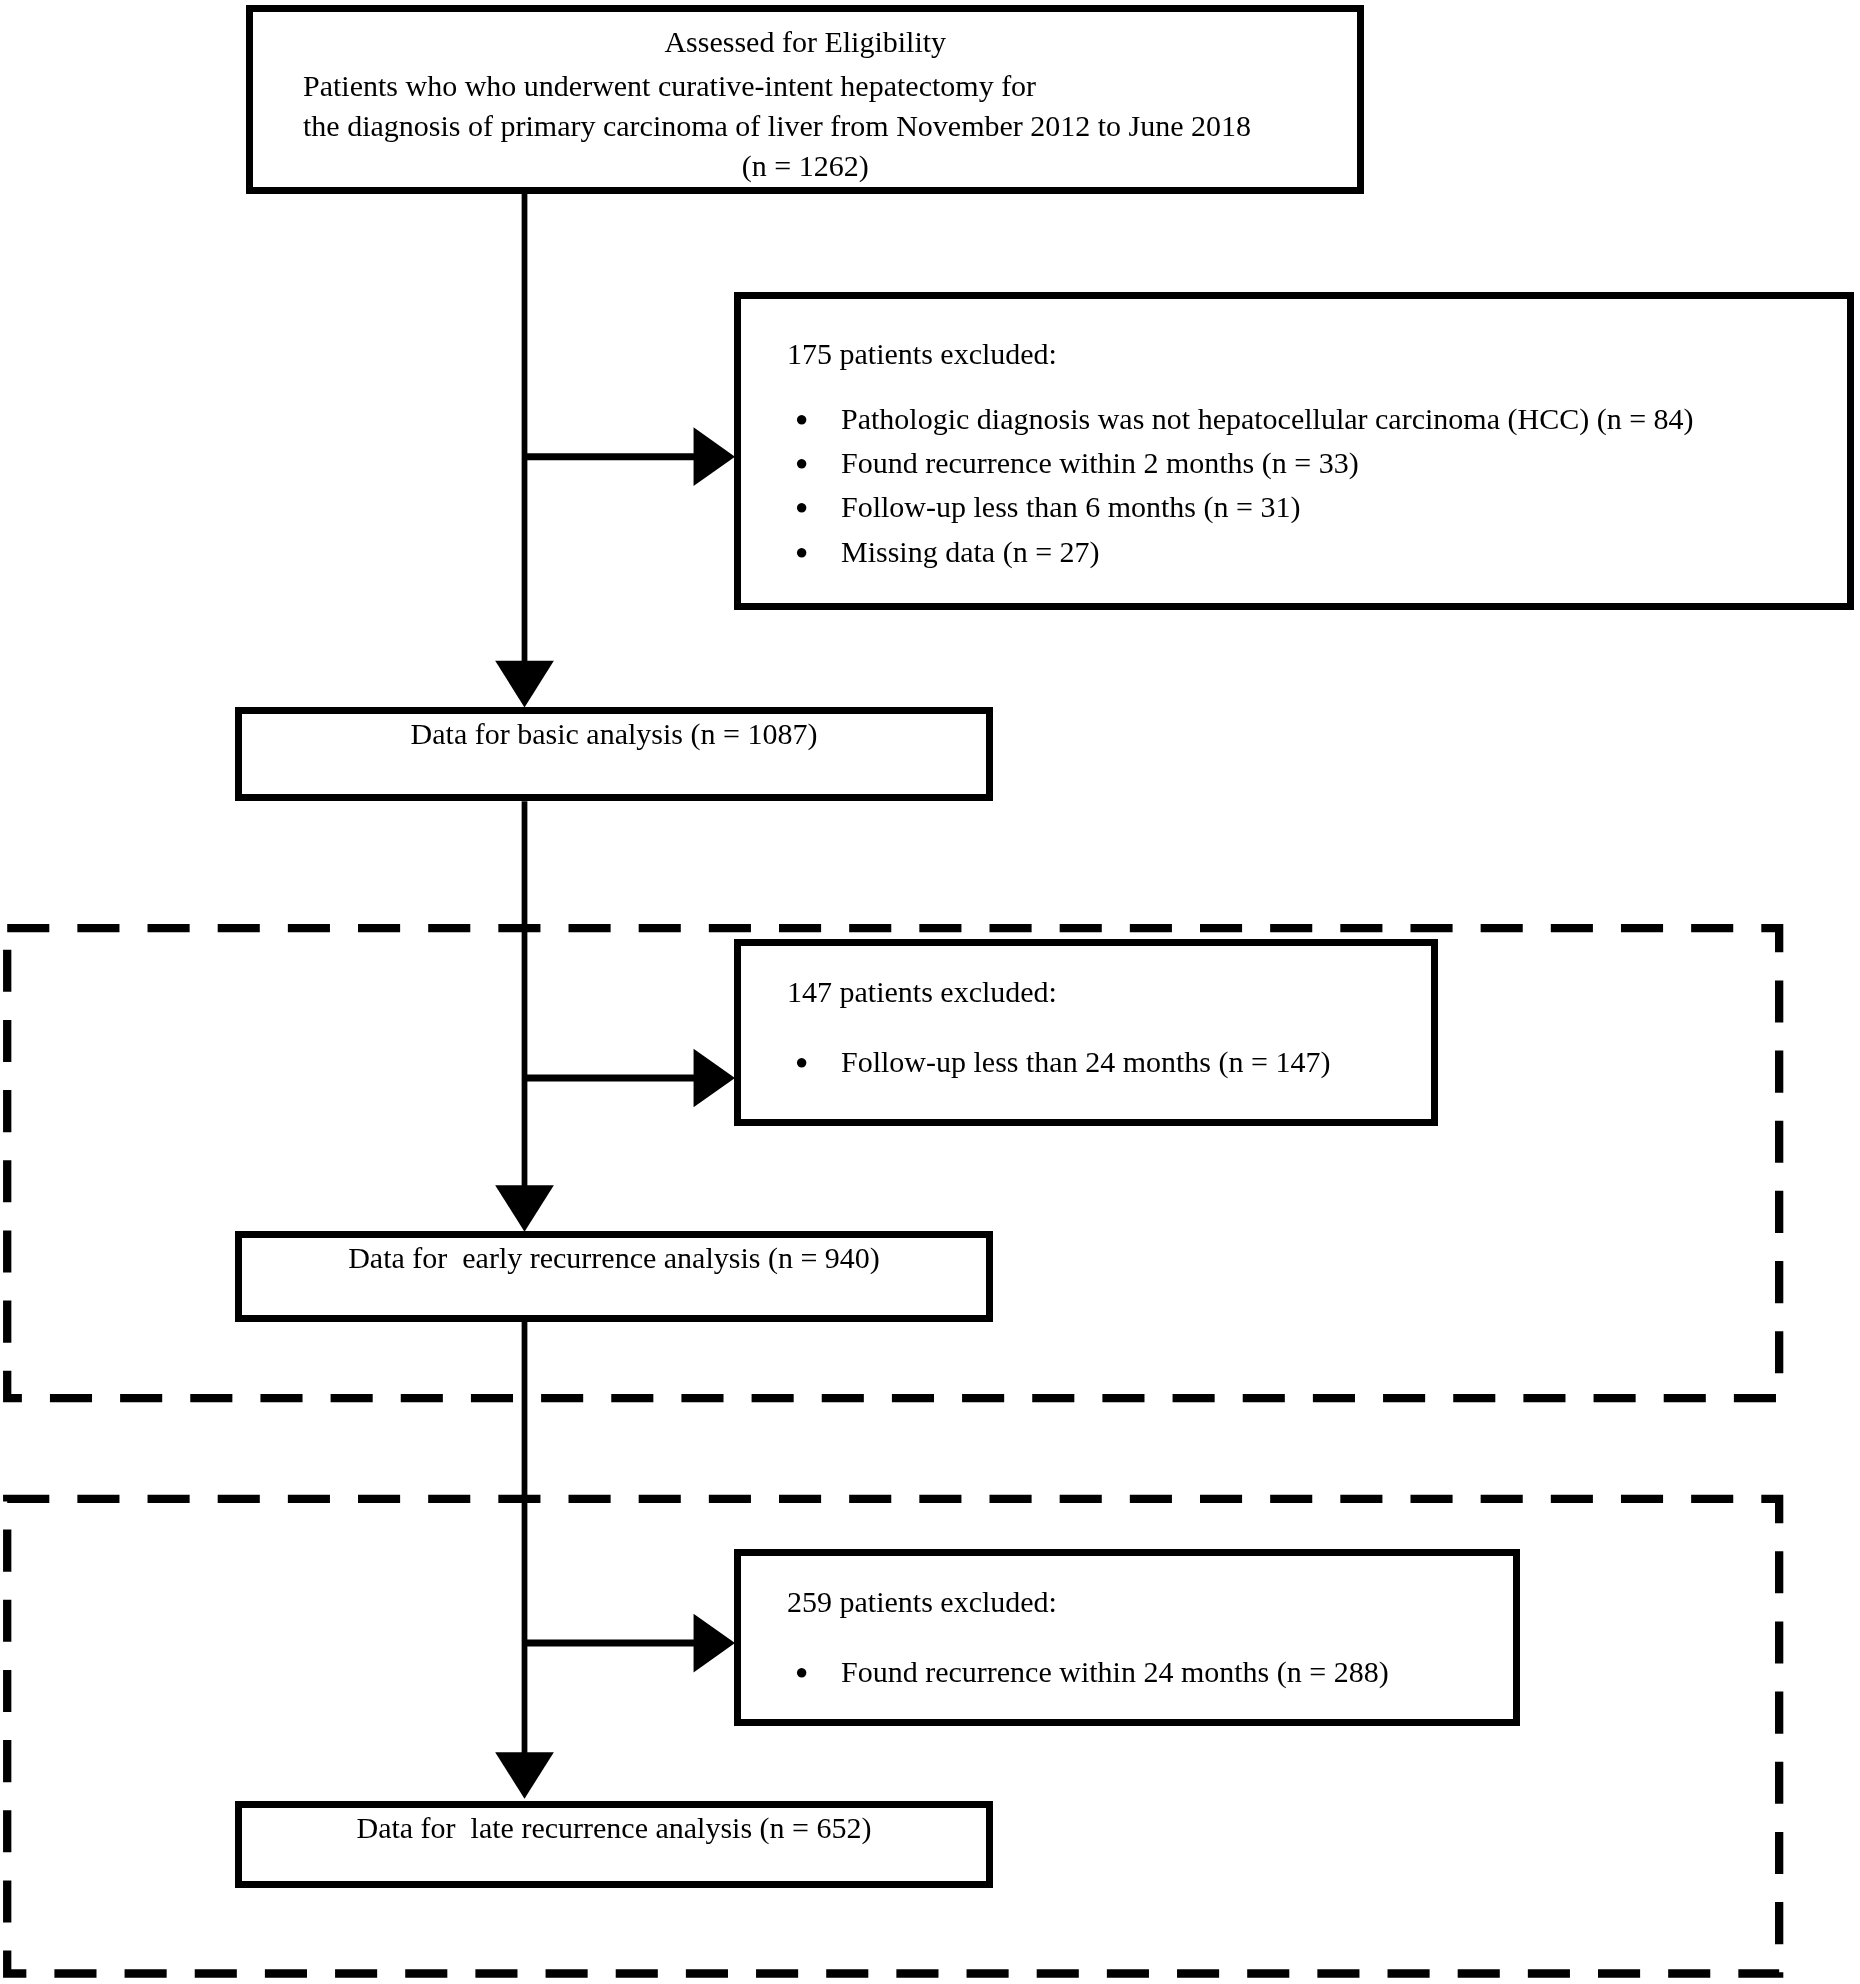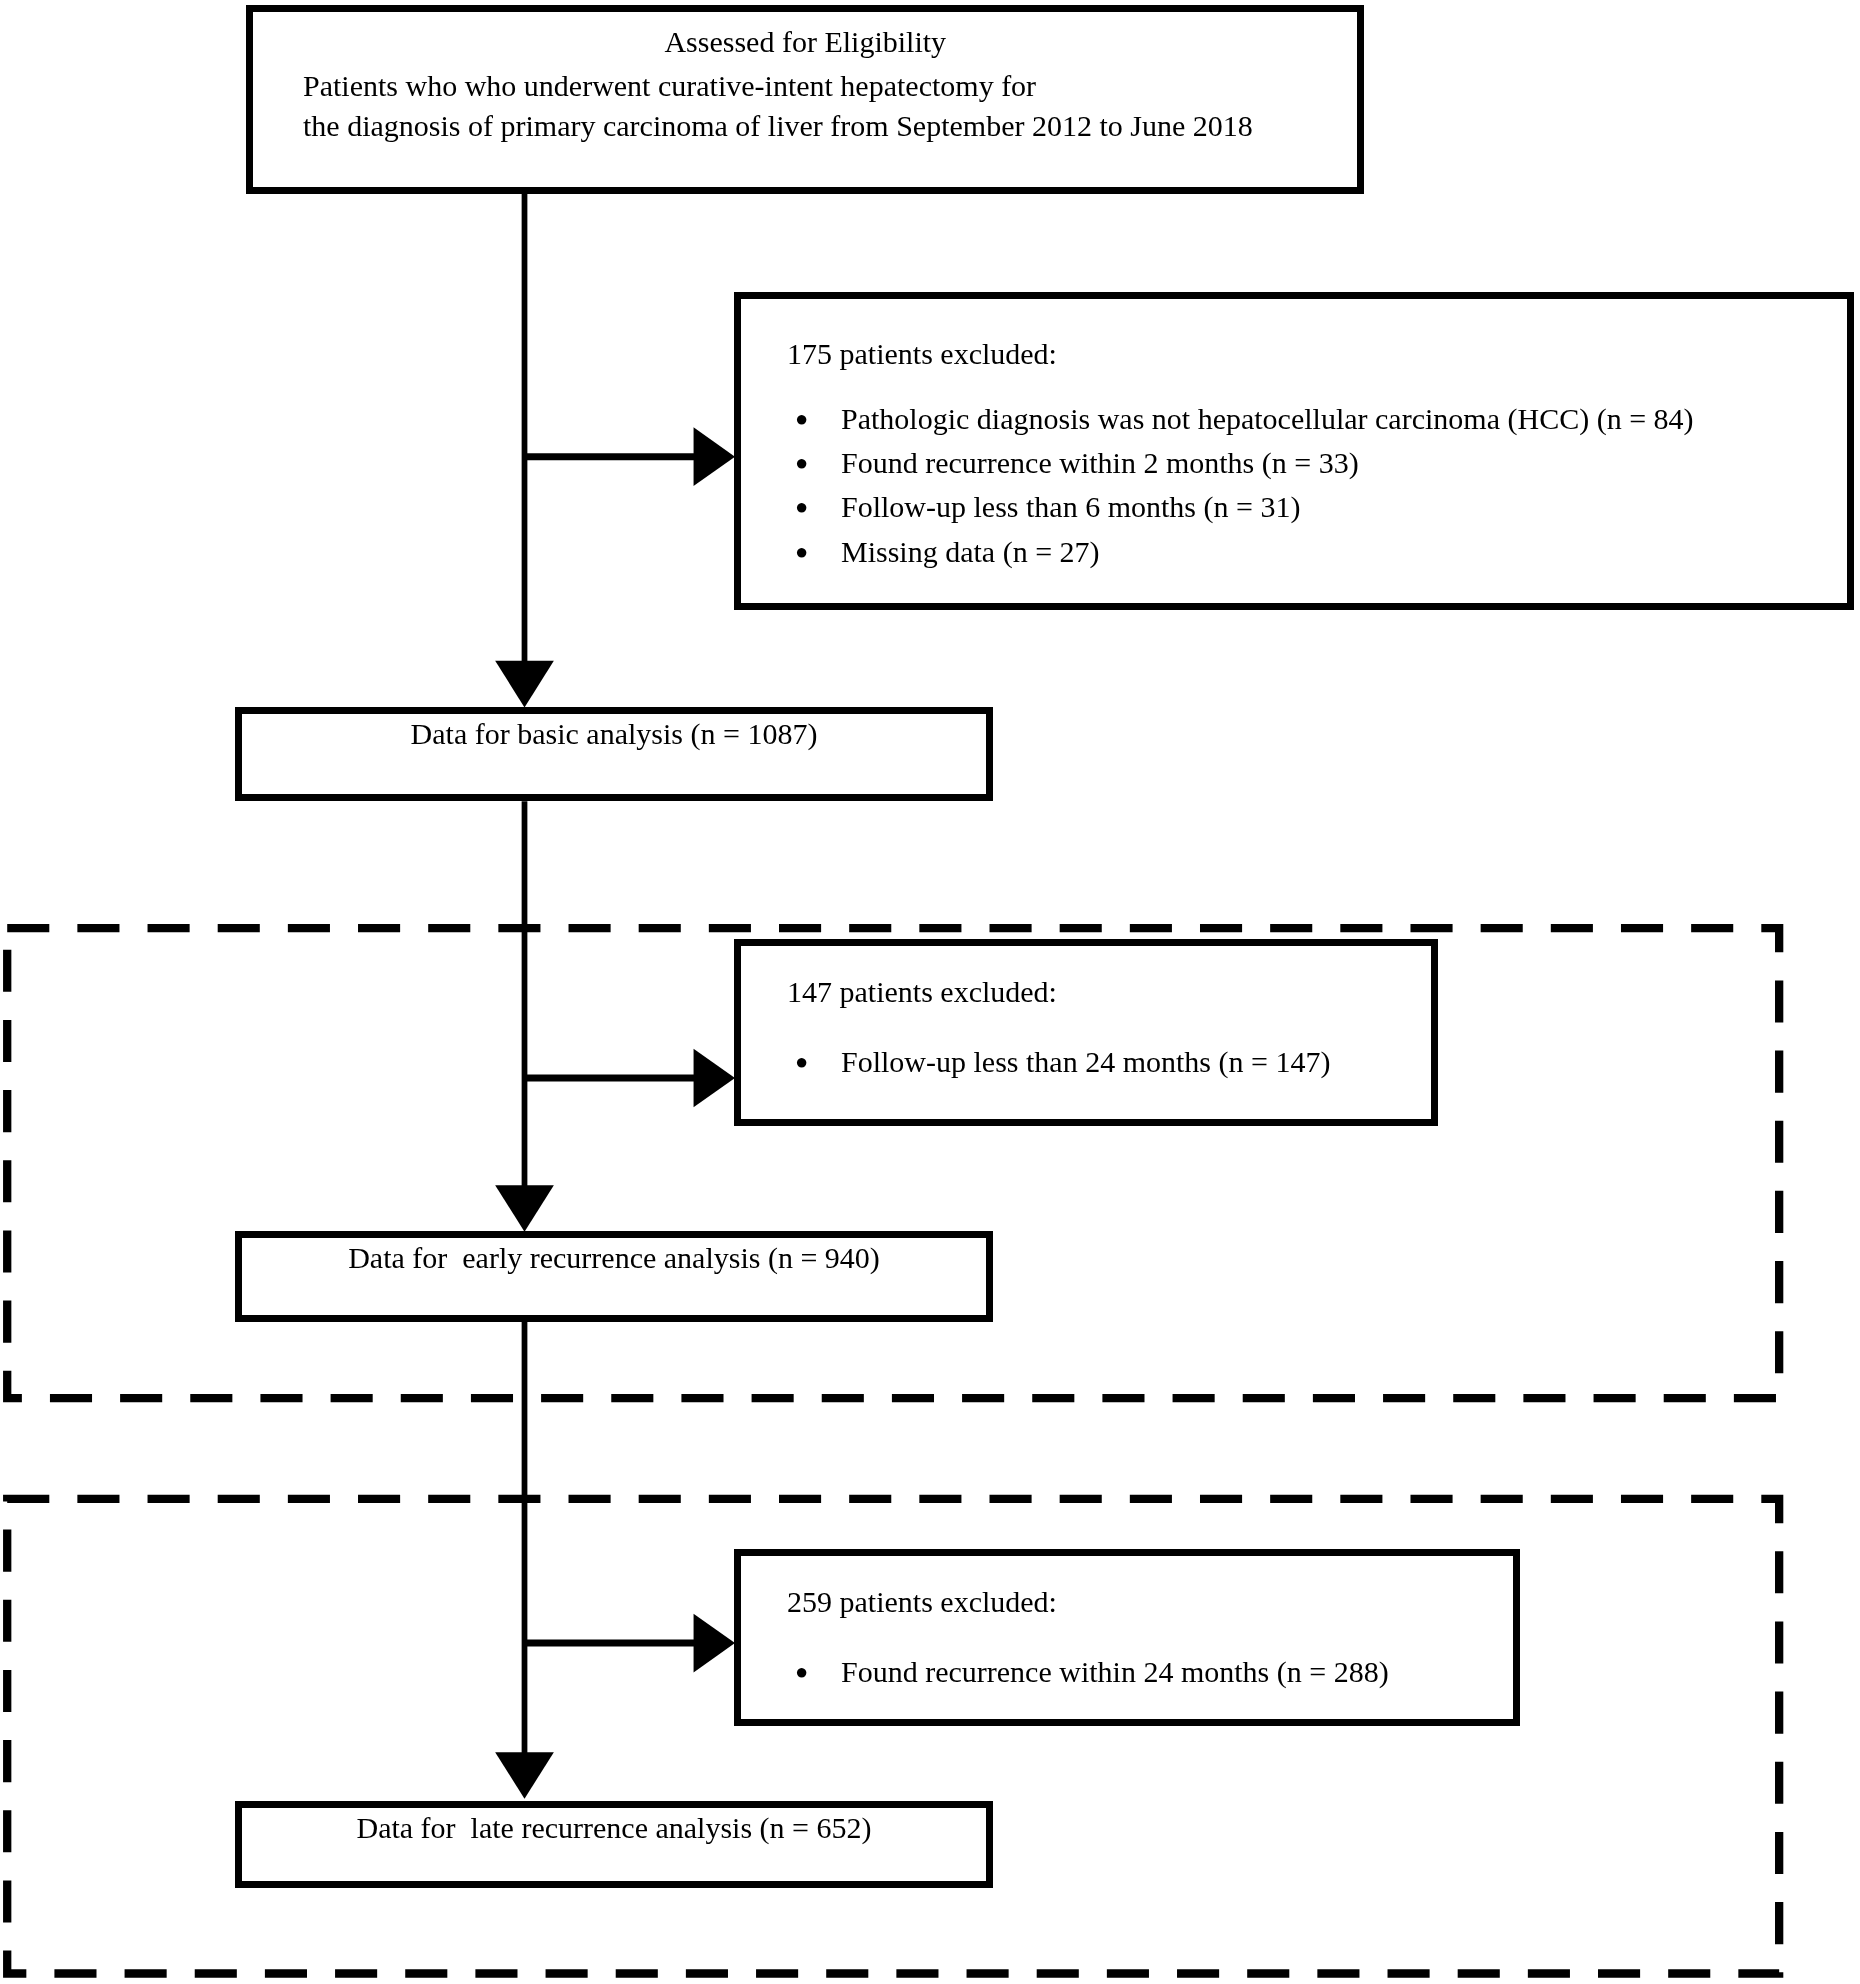--- a/index.html
+++ b/index.html
@@ -97,21 +97,22 @@
 
     <g>
       <line x1="822" y1="2576" x2="1090" y2="2576" stroke="#000000" stroke-width="11"></line>
       <polygon points="1087,2530 1087,2622 1152,2576" fill="#000000"></polygon>
     </g>
   </svg>
 
   <div class="box top-box" style="left:246px; top:5.1px; width:1118px; height:189px;">
     <div class="title-line">Assessed for Eligibility</div>
     <div class="body-line">Patients who who underwent curative-intent hepatectomy for</div>
-    <div class="body-line">the diagnosis of primary carcinoma of liver from September 2012 to June 2018</div>
+    <div class="body-line">the diagnosis of primary carcinoma of liver from November 2012 to June 2018</div>
+    <div class="n-line">(n = 1262)</div>
   </div>
 
   <div class="box excl-box excl-1" style="left:734px; top:292px; width:1120px; height:318px;">
     <div class="heading">175 patients excluded:</div>
     <ul>
       <li>
         <span class="bullet">●</span>
         <span class="li-text">Pathologic diagnosis was not hepatocellular carcinoma (HCC) (n = 84)</span>
       </li>
       <li>

